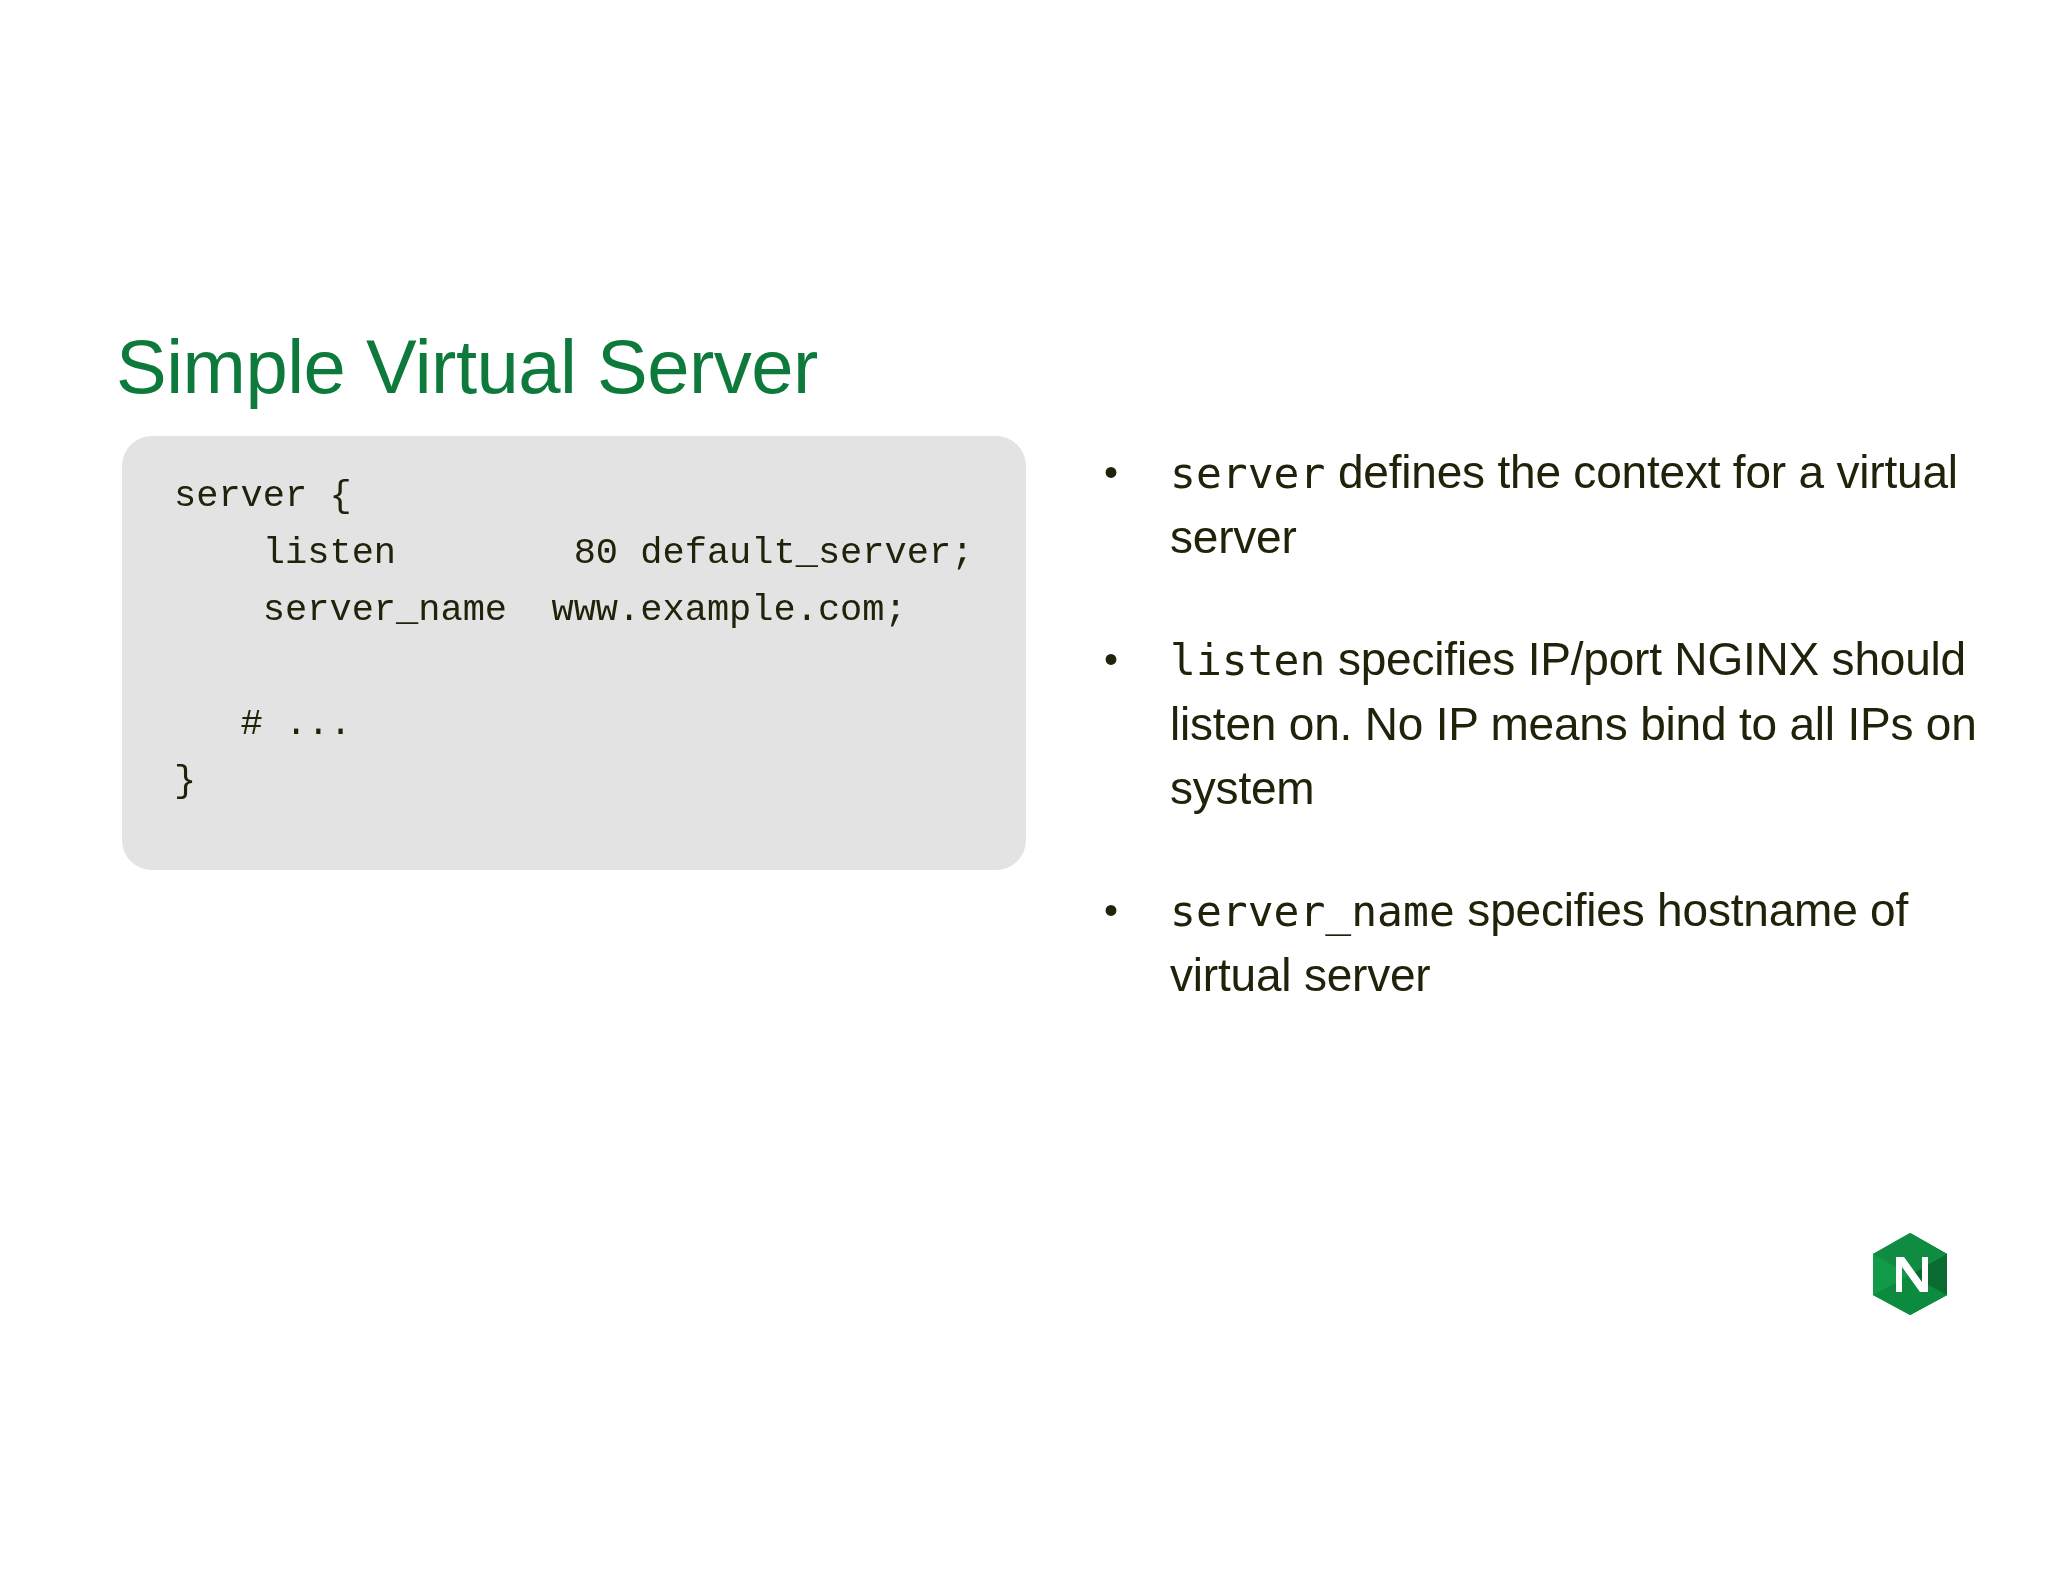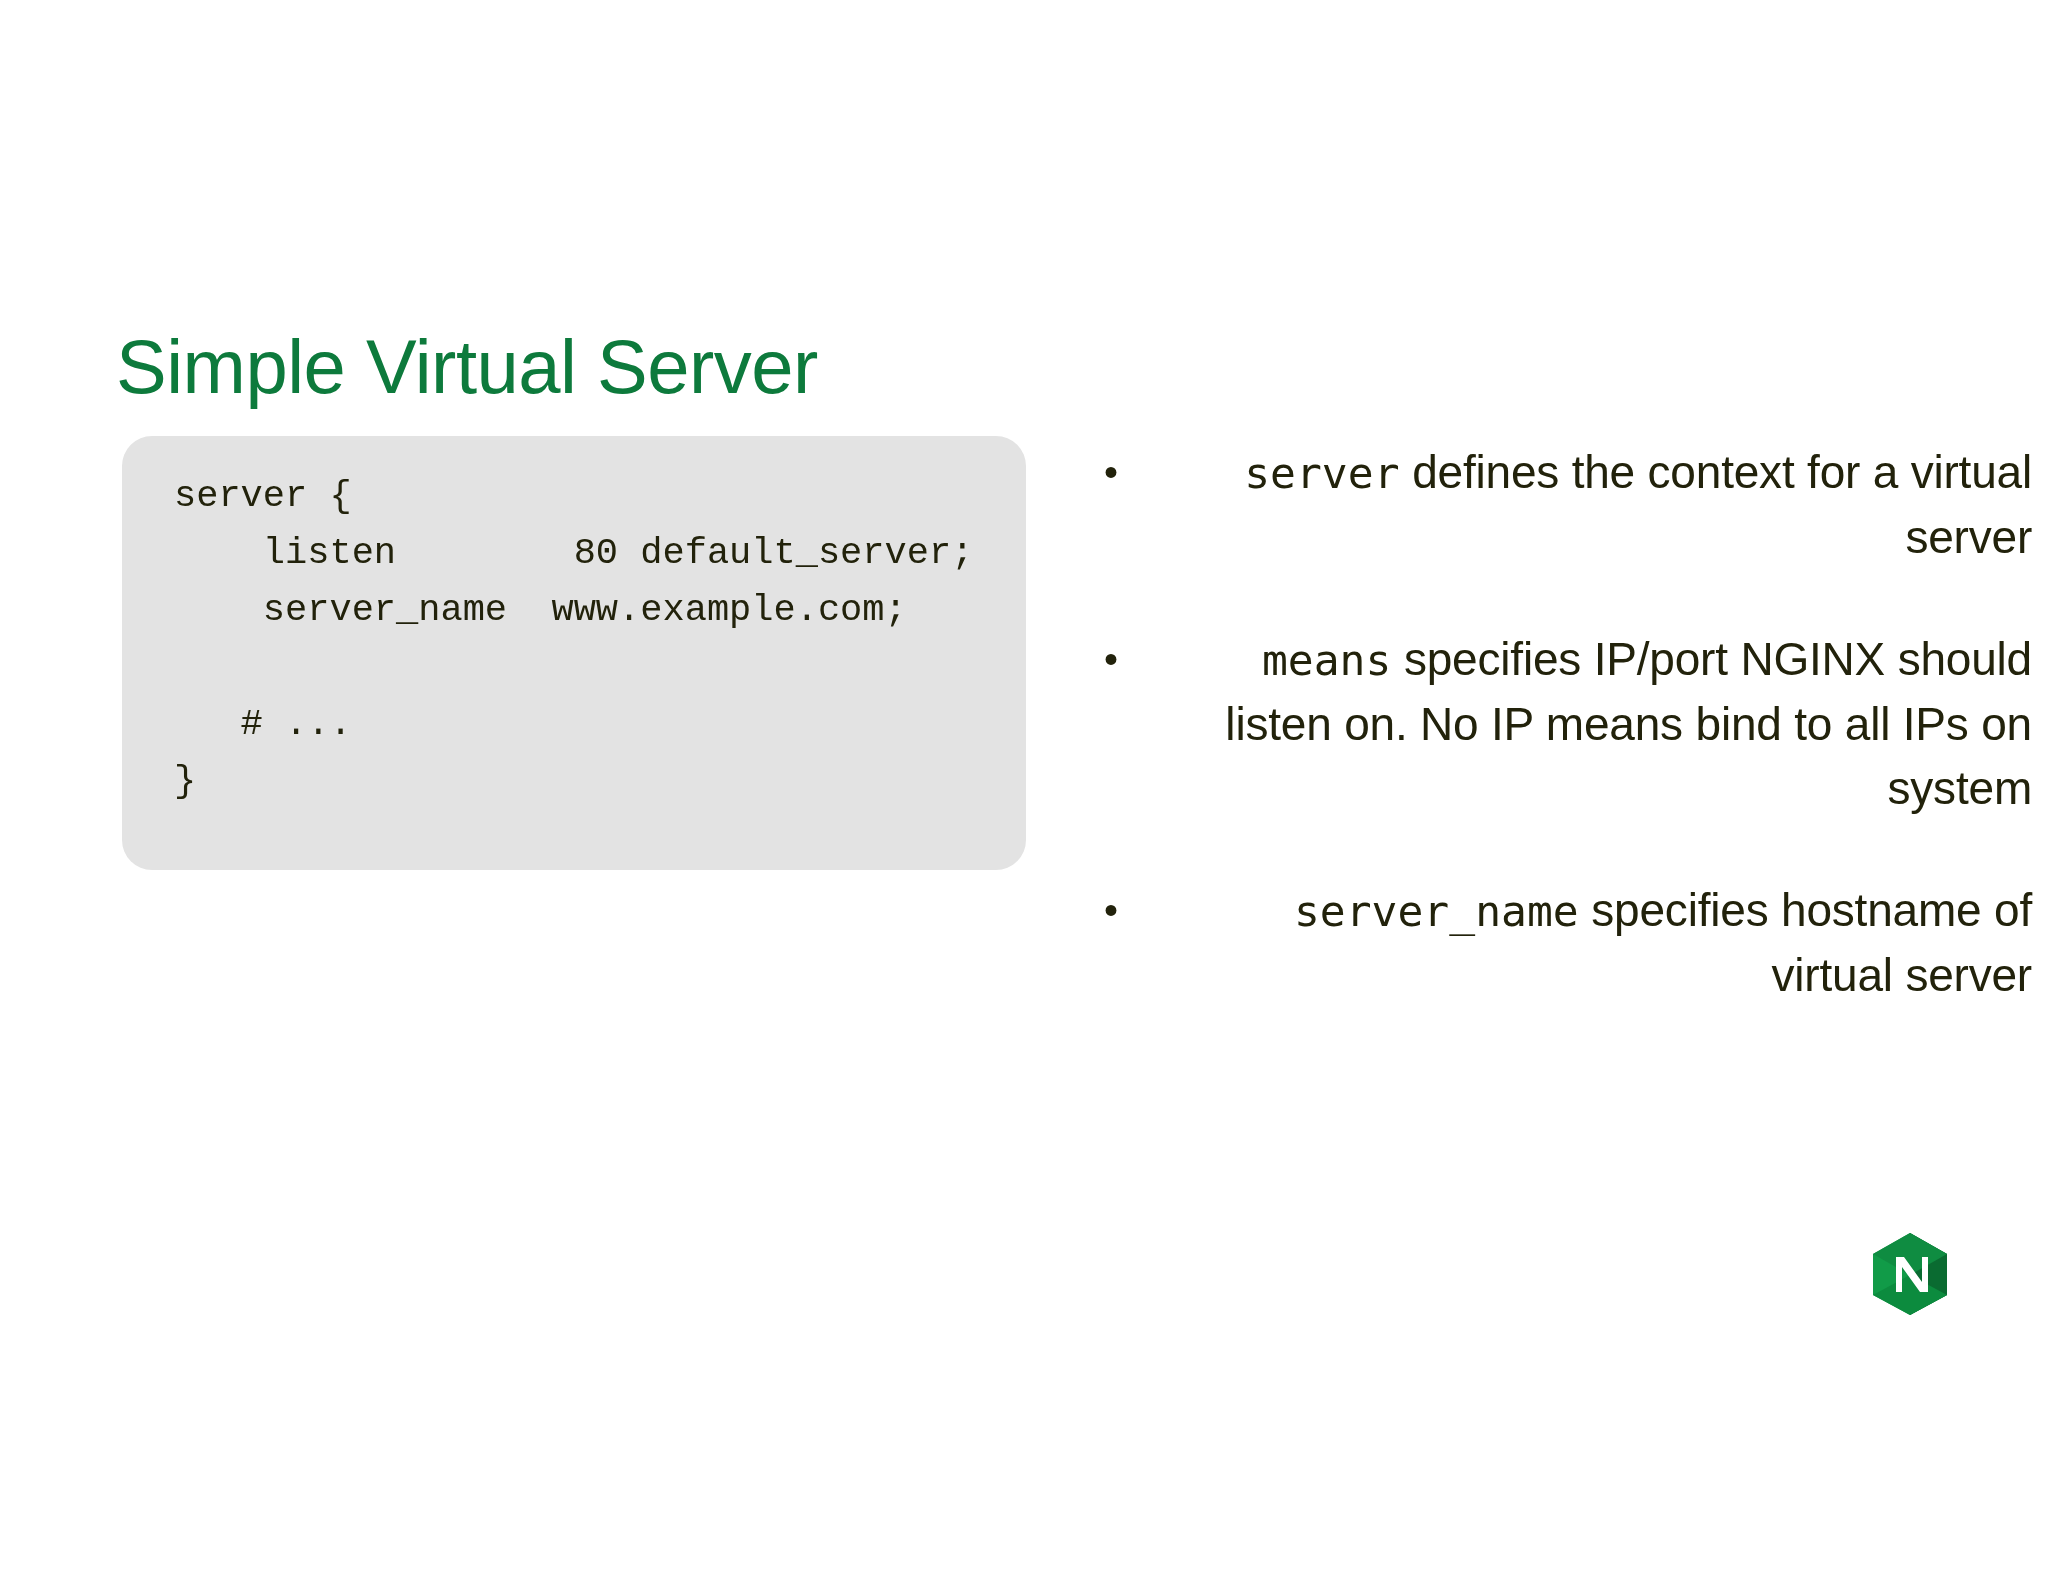--- a/index.html
+++ b/index.html
@@ -82,21 +82,20 @@
     padding-left: 12px;
     box-sizing: border-box;
   }
   .bullet-text {
     flex: 1 1 auto;
     font-family: "Liberation Sans", sans-serif;
     font-size: 46px;
     line-height: 64px;
     color: #22220b;
     letter-spacing: -0.2px;
-    text-align: right;
   }
   .bullet-text .mono {
     font-family: "DejaVu Sans Mono", "Liberation Mono", monospace;
     font-size: 43px;
     letter-spacing: 0;
   }
 
   
   .nginx-logo {
     position: absolute;
@@ -127,21 +126,21 @@
     <div class="bullet-item">
       <span class="bullet-marker">•</span>
       <span class="bullet-text">
         <span class="mono">server</span><span> defines the context for a virtual server</span>
       </span>
     </div>
 
     <div class="bullet-item">
       <span class="bullet-marker">•</span>
       <span class="bullet-text">
-        <span class="mono">means</span><span> specifies IP/port NGINX should listen on. No IP means bind to all IPs on system</span>
+        <span class="mono">listen</span><span> specifies IP/port NGINX should listen on. No IP means bind to all IPs on system</span>
       </span>
     </div>
 
     <div class="bullet-item">
       <span class="bullet-marker">•</span>
       <span class="bullet-text">
         <span class="mono">server_name</span><span> specifies hostname of virtual server</span>
       </span>
     </div>
 

